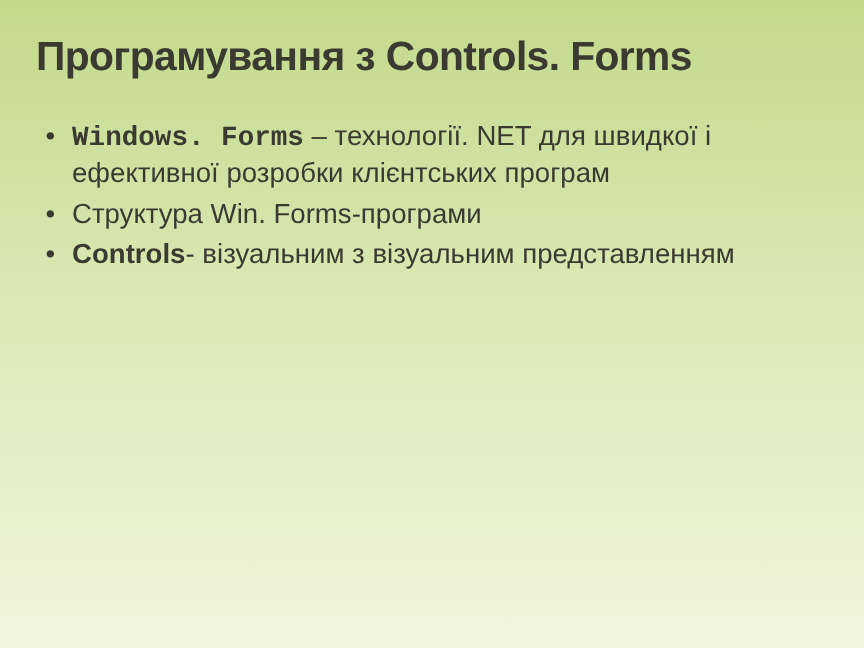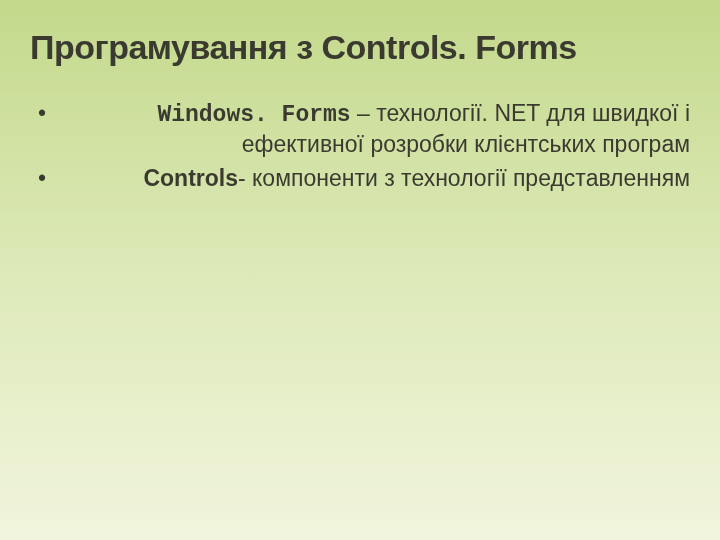--- a/index.html
+++ b/index.html
@@ -17,21 +17,20 @@
     }
     .title {
       font-size: 34px;
       font-weight: bold;
       color: #3b3a30;
       margin-bottom: 32px;
       letter-spacing: -0.5px;
     }
     .content {
       padding-left: 4px;
-      text-align: right;
     }
     ul {
       list-style: none;
     }
     li {
       font-size: 23px;
       color: #3b3a30;
       line-height: 1.28;
       margin-bottom: 4px;
       padding-left: 26px;
@@ -54,15 +53,16 @@
     }
   </style>
 </head>
 <body>
 
 <div class="title">Програмування з Controls. Forms</div>
 
 <div class="content">
   <ul>
       <li><span class="mono">Windows. Forms</span><span> – технології. NET для швидкої і ефективної розробки клієнтських програм</span></li>
-      <li><span class="bold">Controls</span><span>- компоненти з технології представленням</span></li>
+      <li><span>Структура Win. Forms-програми</span></li>
+      <li><span class="bold">Controls</span><span>- візуальним з візуальним представленням</span></li>
     </ul>
 </div>
 
 </body></html>

